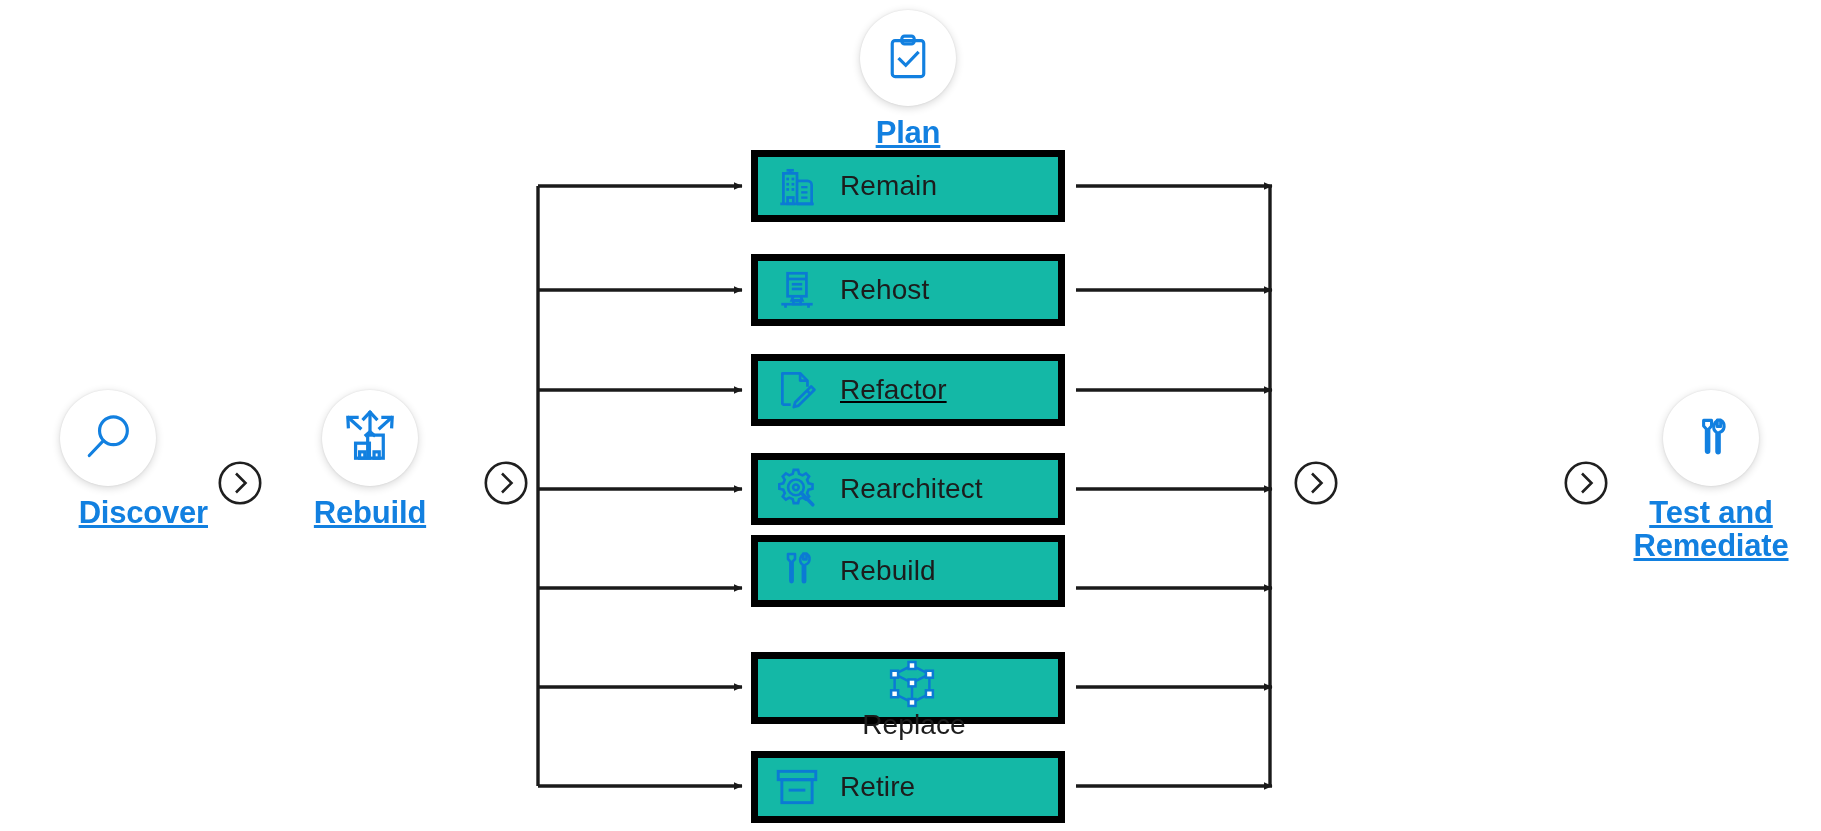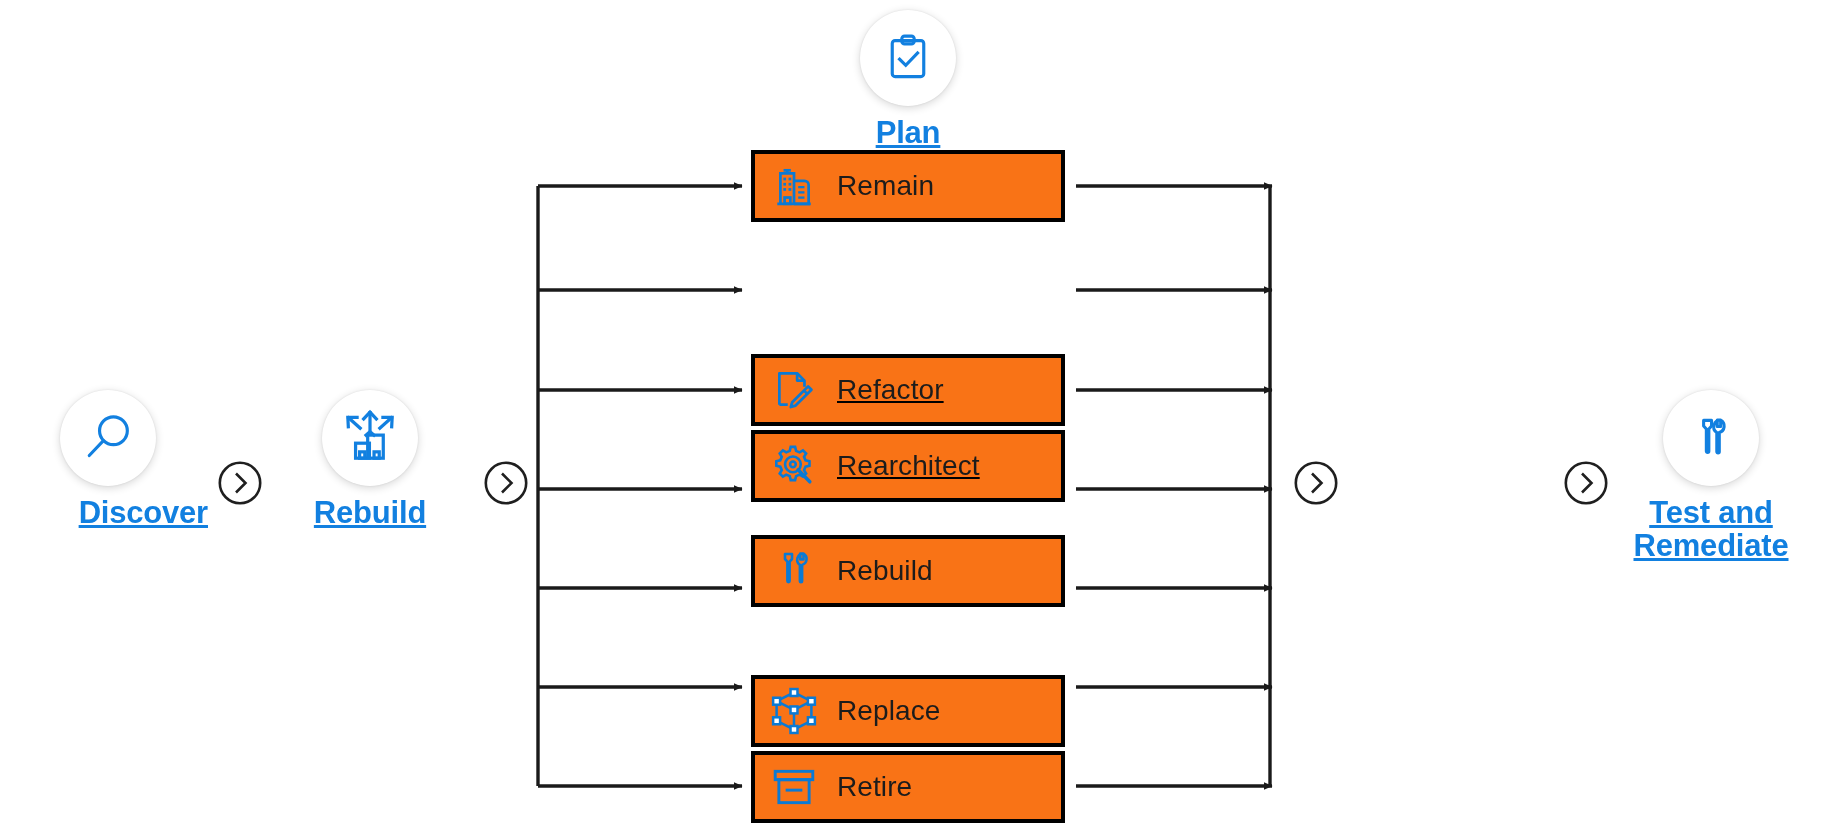--- a/index.html
+++ b/index.html
@@ -61,22 +61,22 @@
     height: 46px;
   }
 
   
   .opt-box {
     position: absolute;
     left: 751px;
     width: 314px;
     height: 72px;
     box-sizing: border-box;
-    border: 4px solid #000000;
-    background: #f97316;
+    border: 7px solid #000000;
+    background: #14b8a6;
     display: flex;
     align-items: center;
   }
   .opt-icon {
     width: 62px;
     min-width: 62px;
     height: 52px;
     margin-left: 8px;
     display: flex;
     align-items: center;
@@ -237,37 +237,55 @@
           <rect x="16.8" y="24" width="2.6" height="2.6"></rect>
           <rect x="26" y="22" width="6" height="2.2"></rect>
           <rect x="26" y="27" width="6" height="2.2"></rect>
           <rect x="26" y="32" width="6" height="2.2"></rect>
         </g>
       </svg>
     </span>
     <span class="opt-label">Remain</span>
   </div>
 
+  <div class="opt-box" style="top:254px;">
+    <span class="opt-icon">
+      <svg width="46" height="46" viewBox="0 0 44 44">
+        <g stroke="#0b7ad4" stroke-width="2.6" fill="none">
+          <rect x="13" y="6" width="18" height="22"></rect>
+          <line x1="13" y1="11.5" x2="31" y2="11.5"></line>
+          <line x1="17" y1="16.5" x2="27" y2="16.5"></line>
+          <line x1="17" y1="21" x2="27" y2="21"></line>
+          <path d="M18.5,28 l-1.6,4 h10.2 l-1.6,-4"></path>
+          <rect x="18.5" y="32" width="7" height="3.4"></rect>
+          <line x1="7" y1="35.6" x2="37" y2="35.6"></line>
+          <line x1="11" y1="35.6" x2="11" y2="39"></line>
+          <line x1="33" y1="35.6" x2="33" y2="39"></line>
+        </g>
+      </svg>
+    </span>
+    <span class="opt-label">Rehost</span>
+  </div>
 
   <div class="opt-box" style="top:354px;text-decoration:underline;">
     <span class="opt-icon">
       <svg width="46" height="46" viewBox="0 0 44 44">
         <g stroke="#0b7ad4" stroke-width="2.6" fill="none" stroke-linejoin="round">
           <path d="M8,36 V6 h17 l7,7 v6"></path>
           <polyline points="25,6 25,13 32,13"></polyline>
           <line x1="8" y1="36" x2="16" y2="36"></line>
           <path d="M35.5,18.5 l3.2,3.2 -15.2,15.2 -4.6,1.4 1.4,-4.6 z"></path>
           <line x1="31.5" y1="22.5" x2="34.7" y2="25.7"></line>
         </g>
       </svg>
     </span>
     <span class="opt-label">Refactor</span>
   </div>
 
-  <div class="opt-box" style="top:430px;text-decoration:underline;">
+  <div class="opt-box" style="top:453px;">
     <span class="opt-icon">
       <svg width="48" height="48" viewBox="0 0 44 44">
         <g stroke="#0b7ad4" stroke-width="2.4" fill="none">
           <path d="M19,4.5 h4 l0.9,3.6 3.2,1.4 3.1,-1.9 2.9,2.9 -1.9,3.1 1.4,3.2 3.6,0.9 v4 l-3.6,0.9 -1.4,3.2 1.9,3.1 -2.9,2.9 -3.1,-1.9 -3.2,1.4 -0.9,3.6 h-4 l-0.9,-3.6 -3.2,-1.4 -3.1,1.9 -2.9,-2.9 1.9,-3.1 -1.4,-3.2 -3.6,-0.9 v-4 l3.6,-0.9 1.4,-3.2 -1.9,-3.1 2.9,-2.9 3.1,1.9 3.2,-1.4 z"></path>
           <circle cx="21" cy="20.5" r="7.2"></circle>
           <circle cx="21" cy="20.5" r="2.6"></circle>
           <line x1="25.8" y1="25.5" x2="36.5" y2="36.5" stroke-width="3.2" stroke-linecap="round"></line>
         </g>
       </svg>
     </span>
@@ -279,21 +297,21 @@
       <svg width="44" height="46" viewBox="0 0 44 46">
         <g stroke="#0b7ad4" stroke-width="2.6" fill="none" stroke-linejoin="round">
           <path d="M13,6 h7 v5 l-2.4,2.6 v19.5 a1.1,1.1 0 0 1 -2.2,0 v-19.5 l-2.4,-2.6 z"></path>
           <path d="M31.5,5.6 a6.2,6.2 0 0 0 -3.6,11.3 v16.3 a1.1,1.1 0 0 0 2.2,0 v-16.3 a6.2,6.2 0 0 0 1.4,-11.3 v5.8 h-3.2 v-5.8 z"></path>
         </g>
       </svg>
     </span>
     <span class="opt-label">Rebuild</span>
   </div>
 
-  <div class="opt-box" style="top:675px;">
+  <div class="opt-box" style="top:652px;flex-direction:column;">
     <span class="opt-icon">
       <svg width="50" height="50" viewBox="0 0 46 46">
         <g stroke="#0b7ad4" stroke-width="2.3" fill="none">
           <polyline points="7,14 23,6 39,14 39,32 23,40 7,32 7,14"></polyline>
           <polyline points="7,14 23,22 39,14"></polyline>
           <line x1="23" y1="22" x2="23" y2="40"></line>
         </g>
         <g fill="#ffffff" stroke="#0b7ad4" stroke-width="2.3">
           <rect x="19.8" y="2.8" width="6.4" height="6.4"></rect>
           <rect x="3.8" y="10.8" width="6.4" height="6.4"></rect>

